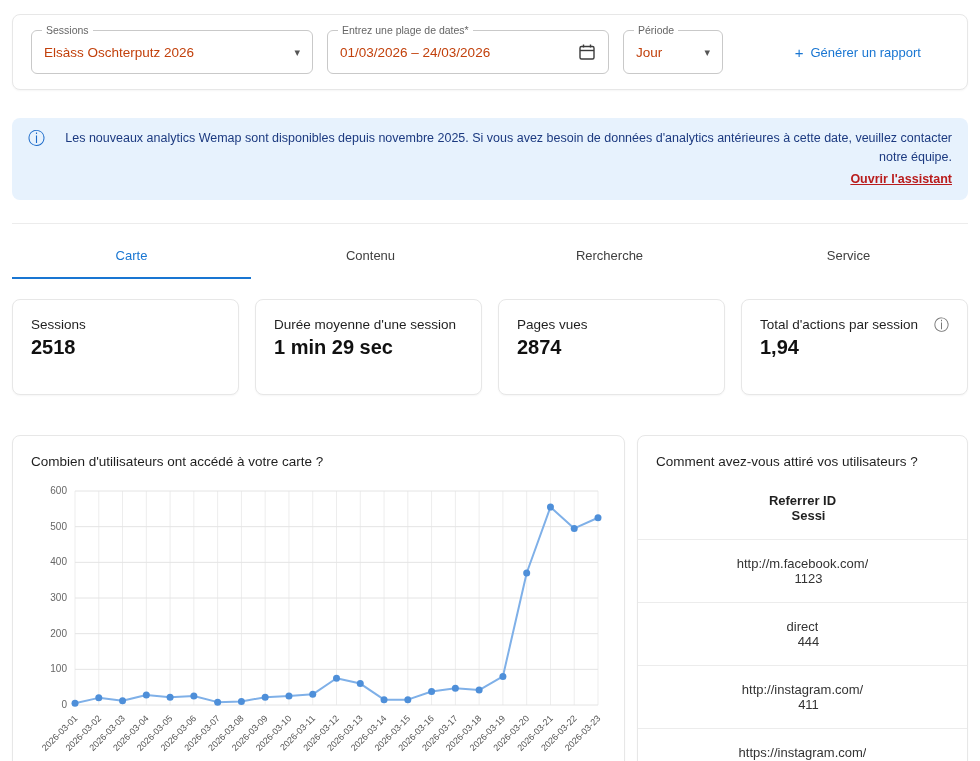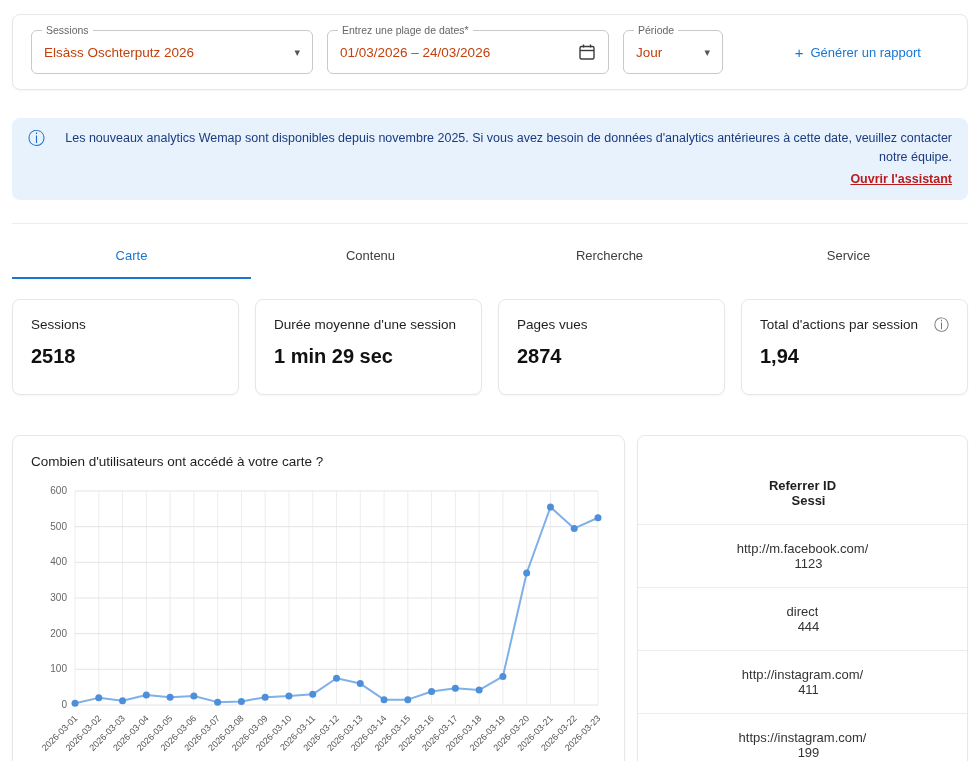--- a/index.html
+++ b/index.html
@@ -79,21 +79,21 @@
     cursor: pointer;
   }
   .tab.active { color: #1976d2; border-bottom-color: #1976d2; }
 
   
   .stats { display: flex; gap: 16px; margin-top: 20px; }
   .stat-card { flex: 1; padding: 17px 18px; height: 96px; }
   .stat-label-row { display: flex; align-items: flex-start; justify-content: space-between; }
   .stat-label { font-size: 13.5px; color: #1f1f1f; }
   .stat-info { color: #757575; font-size: 15px; line-height: 1; cursor: pointer; }
-  .stat-value { margin-top: 13px; font-size: 20px; font-weight: bold; color: #111; }
+  .stat-value { margin-top: 4px; font-size: 20px; font-weight: bold; color: #111; }
 
   
   .panels { display: flex; gap: 12px; margin-top: 40px; }
   .panel { height: 360px; overflow: hidden; }
   .panel.sessions { flex: 0 0 613px; padding: 18px; }
   .panel.referrers { flex: 1; padding: 18px 0 0 0; }
   .panel-title { font-size: 13.5px; color: #1f1f1f; }
   .panel.referrers .panel-title { padding: 0 18px; }
   .chart-wrap { margin-top: 10px; }
 
@@ -271,20 +271,21 @@
           <circle cx="448.1363636363636" cy="211.01999999999998" r="3.5" fill="#4e8fd9"></circle>
           <circle cx="471.90909090909093" cy="197.46666666666667" r="3.5" fill="#4e8fd9"></circle>
           <circle cx="495.6818181818182" cy="94.03333333333333" r="3.5" fill="#4e8fd9"></circle>
           <circle cx="519.4545454545455" cy="28.04999999999999" r="3.5" fill="#4e8fd9"></circle>
           <circle cx="543.2272727272727" cy="49.45000000000001" r="3.5" fill="#4e8fd9"></circle>
           <circle cx="567" cy="38.75" r="3.5" fill="#4e8fd9"></circle>
         </svg></div>
   </div>
 
   <div class="card panel referrers">
+    <div class="panel-title">Comment avez-vous attiré vos utilisateurs ?</div>
     <div class="trow thead">
       <span class="ref">Referrer ID</span>
       <span class="num">Sessi</span>
     </div>
     <div class="trow">
       <span class="ref">http://m.facebook.com/</span>
       <span class="num">1123</span>
     </div>
     <div class="trow">
       <span class="ref">direct</span>

